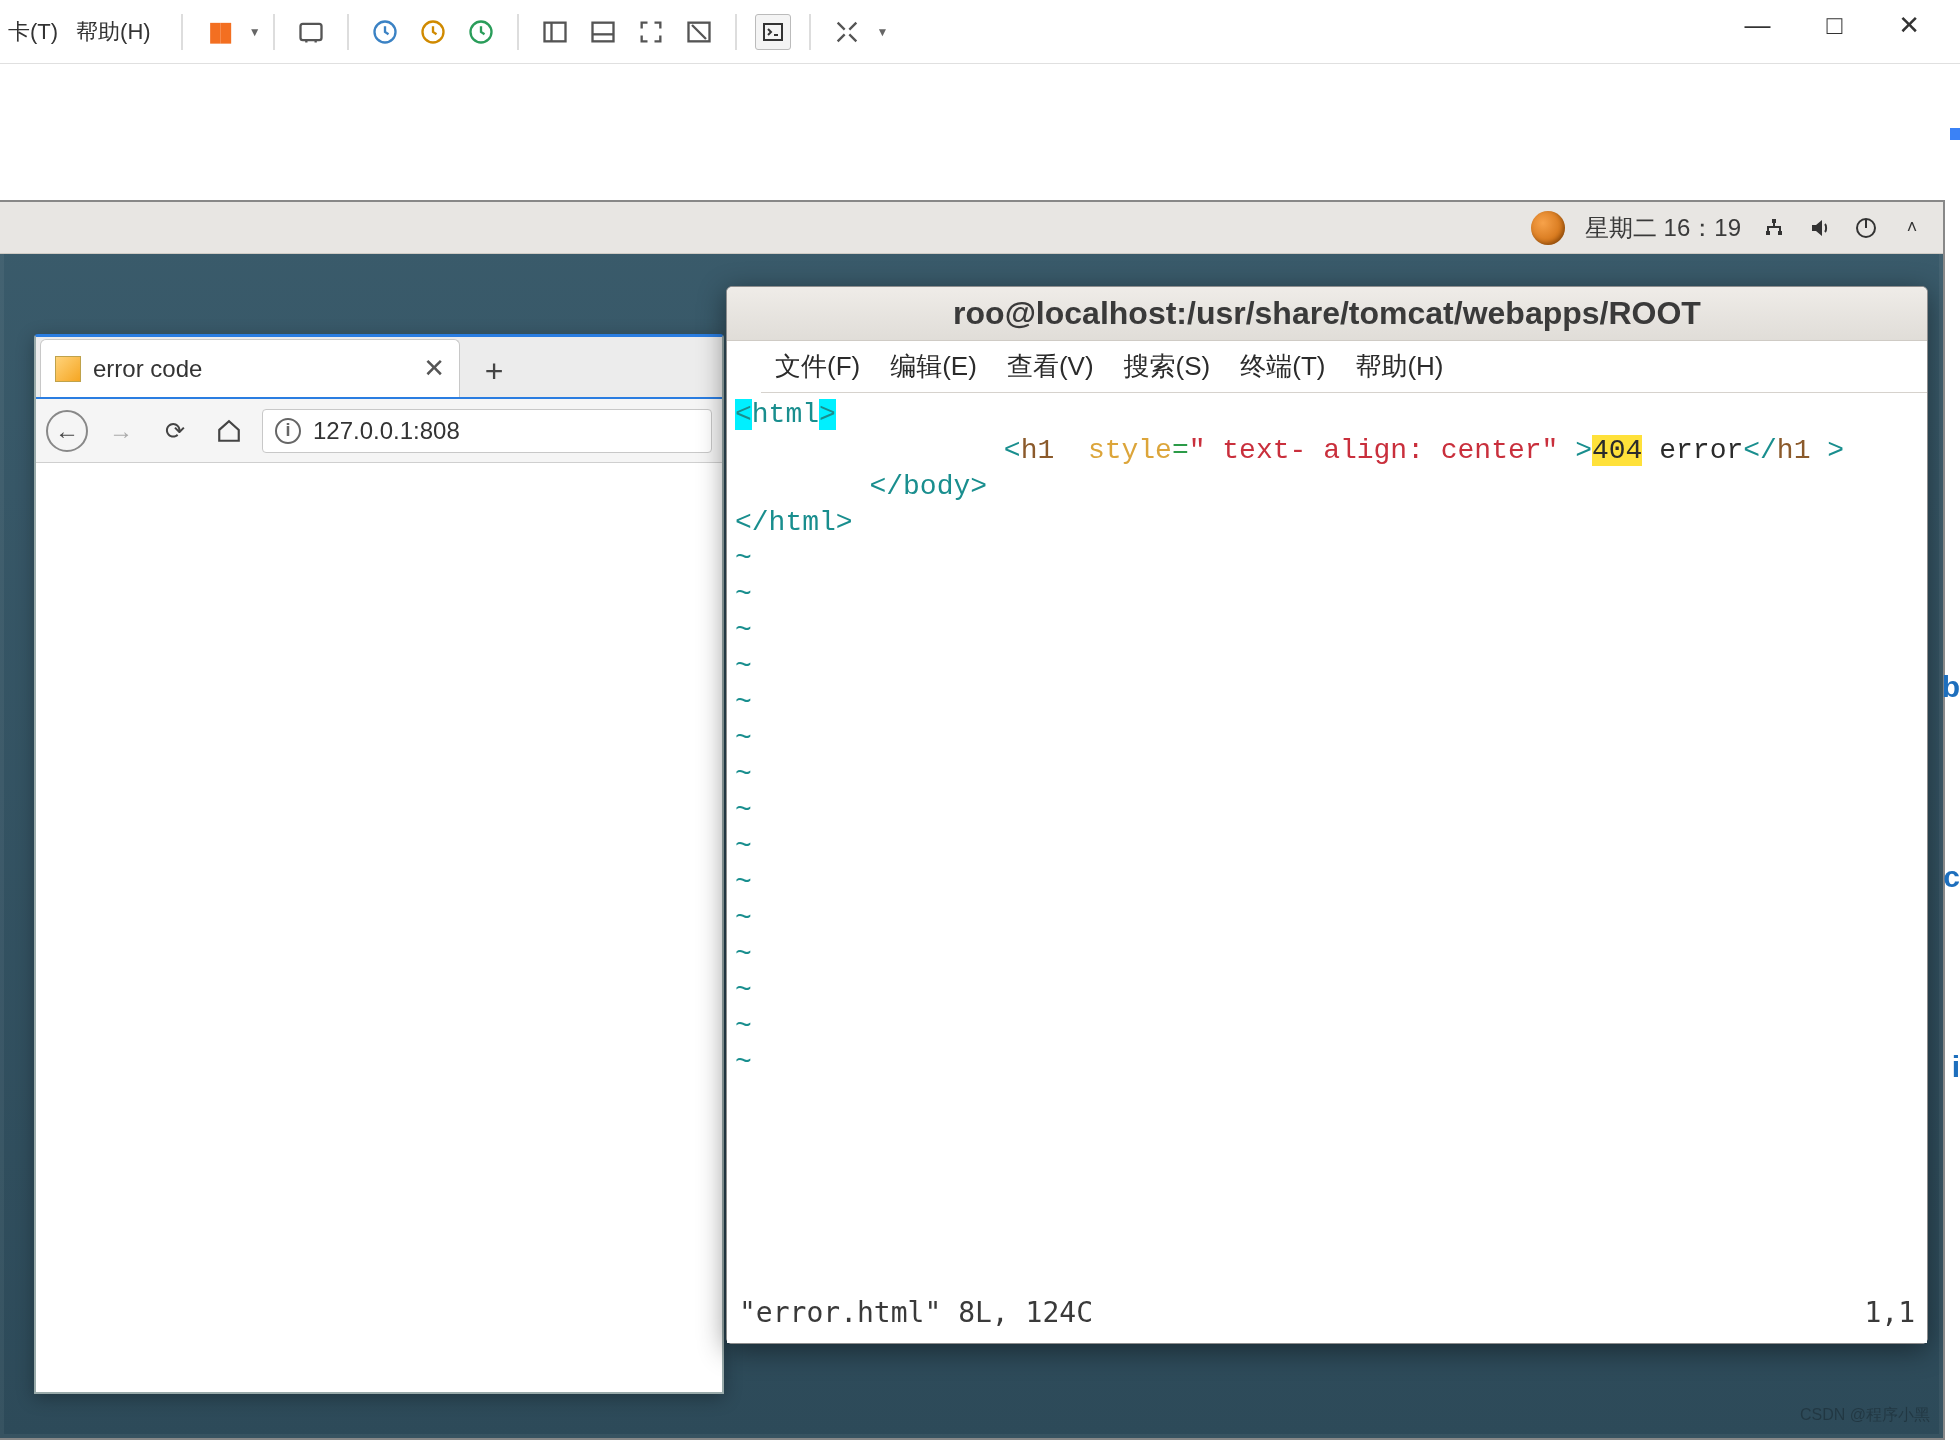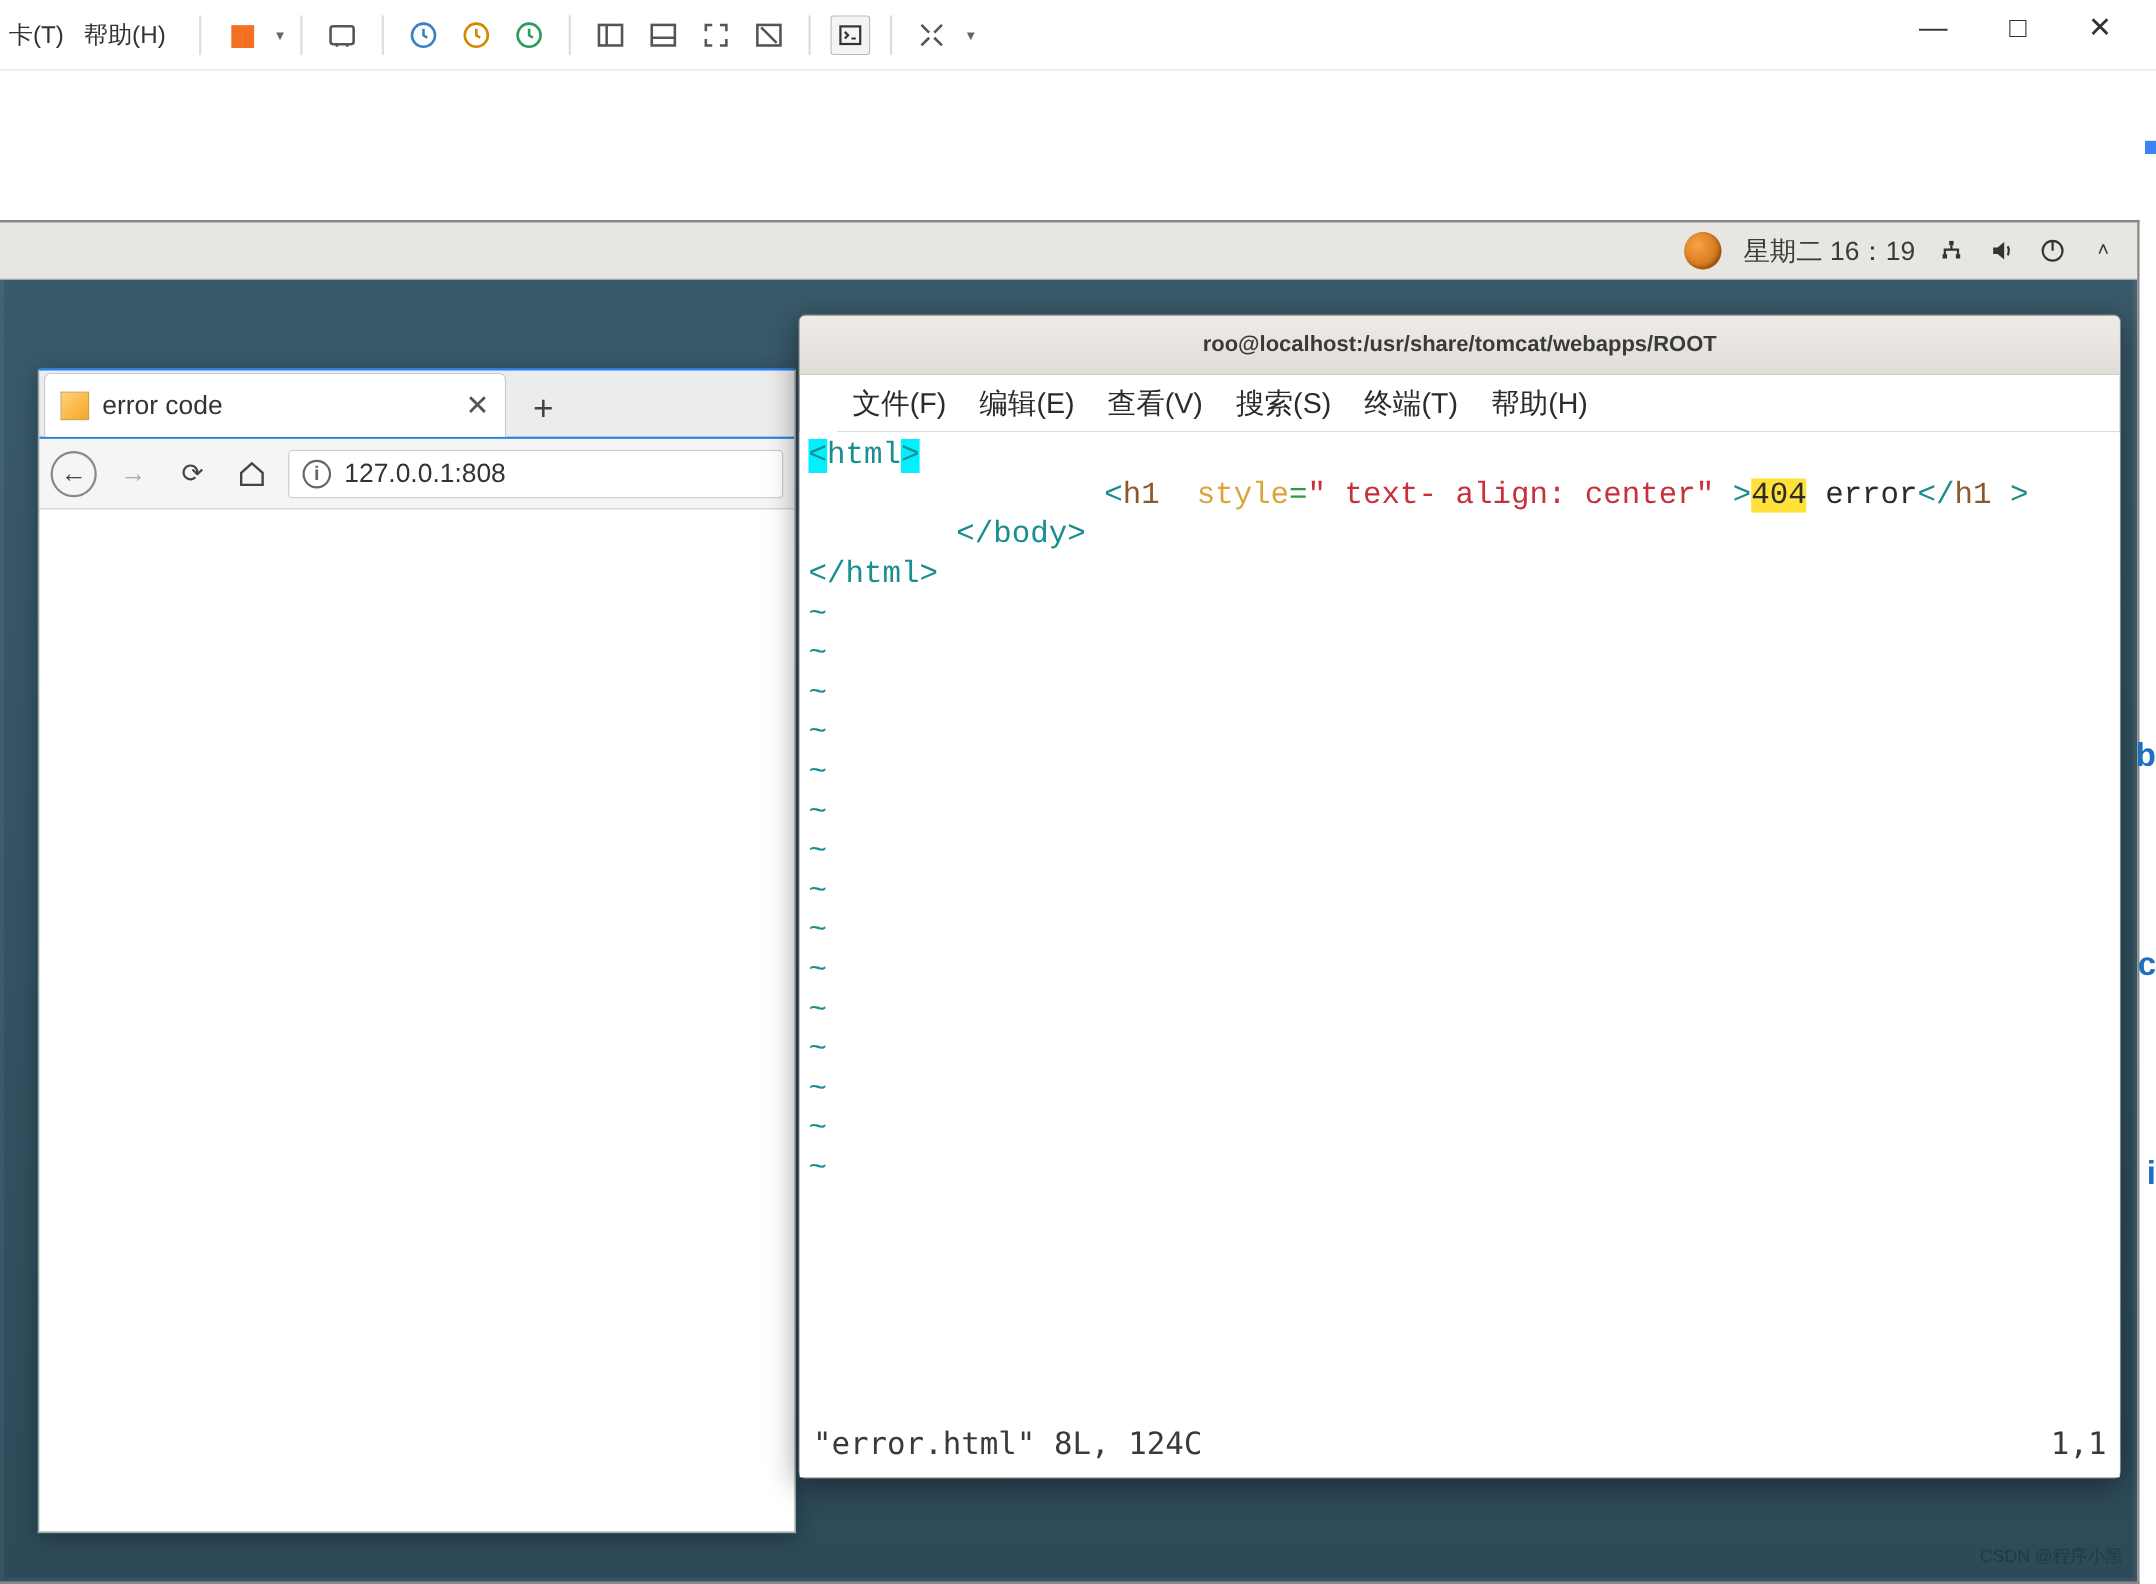--- a/index.html
+++ b/index.html
@@ -40,21 +40,21 @@
   .ff-nav { height: 64px; background: #f5f5f5; border-bottom: 1px solid #cfcfcf; display: flex; align-items: center; padding: 0 10px; gap: 12px; font-size: 24px; color: #333; }
   .nav-btn { width: 42px; height: 42px; display: inline-flex; align-items: center; justify-content: center; color: #444; }
   .nav-btn.circled { border: 2px solid #888; border-radius: 50%; }
   .nav-btn.dim { color: #aaa; }
   .ff-url { flex: 1; height: 44px; background: #fff; border: 1px solid #c8c8c8; border-radius: 4px; display: flex; align-items: center; padding: 0 12px; font-size: 24px; color: #333; gap: 12px; overflow: hidden; white-space: nowrap; }
   .ff-url .info { width: 26px; height: 26px; border: 2px solid #666; border-radius: 50%; display: inline-flex; align-items: center; justify-content: center; font-size: 18px; font-weight: bold; color: #666; }
   .ff-content { position: absolute; left: 0; right: 0; top: 128px; bottom: 0; background: #fff; }
 
   
   .terminal { position: absolute; left: 726px; top: 84px; width: 1202px; height: 1058px; background: #fff; border: 1px solid #8d8d8d; border-radius: 6px; box-shadow: 0 6px 28px rgba(0,0,0,.45); display: flex; flex-direction: column; }
-  .term-title { height: 54px; background: linear-gradient(#efece8,#e0ddd8); border-bottom: 1px solid #cfcbc5; border-radius: 6px 6px 0 0; display: flex; align-items: center; justify-content: center; font-size: 20px; font-weight: 600; color: #3a3a3a; }
+  .term-title { height: 54px; background: linear-gradient(#efece8,#e0ddd8); border-bottom: 1px solid #cfcbc5; border-radius: 6px 6px 0 0; display: flex; align-items: center; justify-content: center; font-size: 32px; font-weight: 600; color: #3a3a3a; }
   .term-menu { height: 52px; border-bottom: 1px solid #d6d2cd; display: flex; align-items: center; padding: 0 14px; gap: 30px; font-size: 26px; color: #2b2b2b; margin-left: 34px; }
   .term-body { flex: 1; background: #fff; padding: 4px 12px 4px 8px; font-family: "Liberation Mono","Courier New",monospace; font-size: 28px; line-height: 36px; color: #2b2b2b; position: relative; overflow: hidden; }
   .term-body .ln { white-space: pre; }
   .c-tag { color: #198e8e; text-align: right; } 
   .c-br  { color: #198e8e; } 
   .c-attr{ color: #dca53a; } 
   .c-eq  { color: #2b9b48; }
   .c-str { color: #c92f3c; } 
   .c-txt { color: #2b2b2b; }
   .c-h1  { color: #8b5a2b; }

